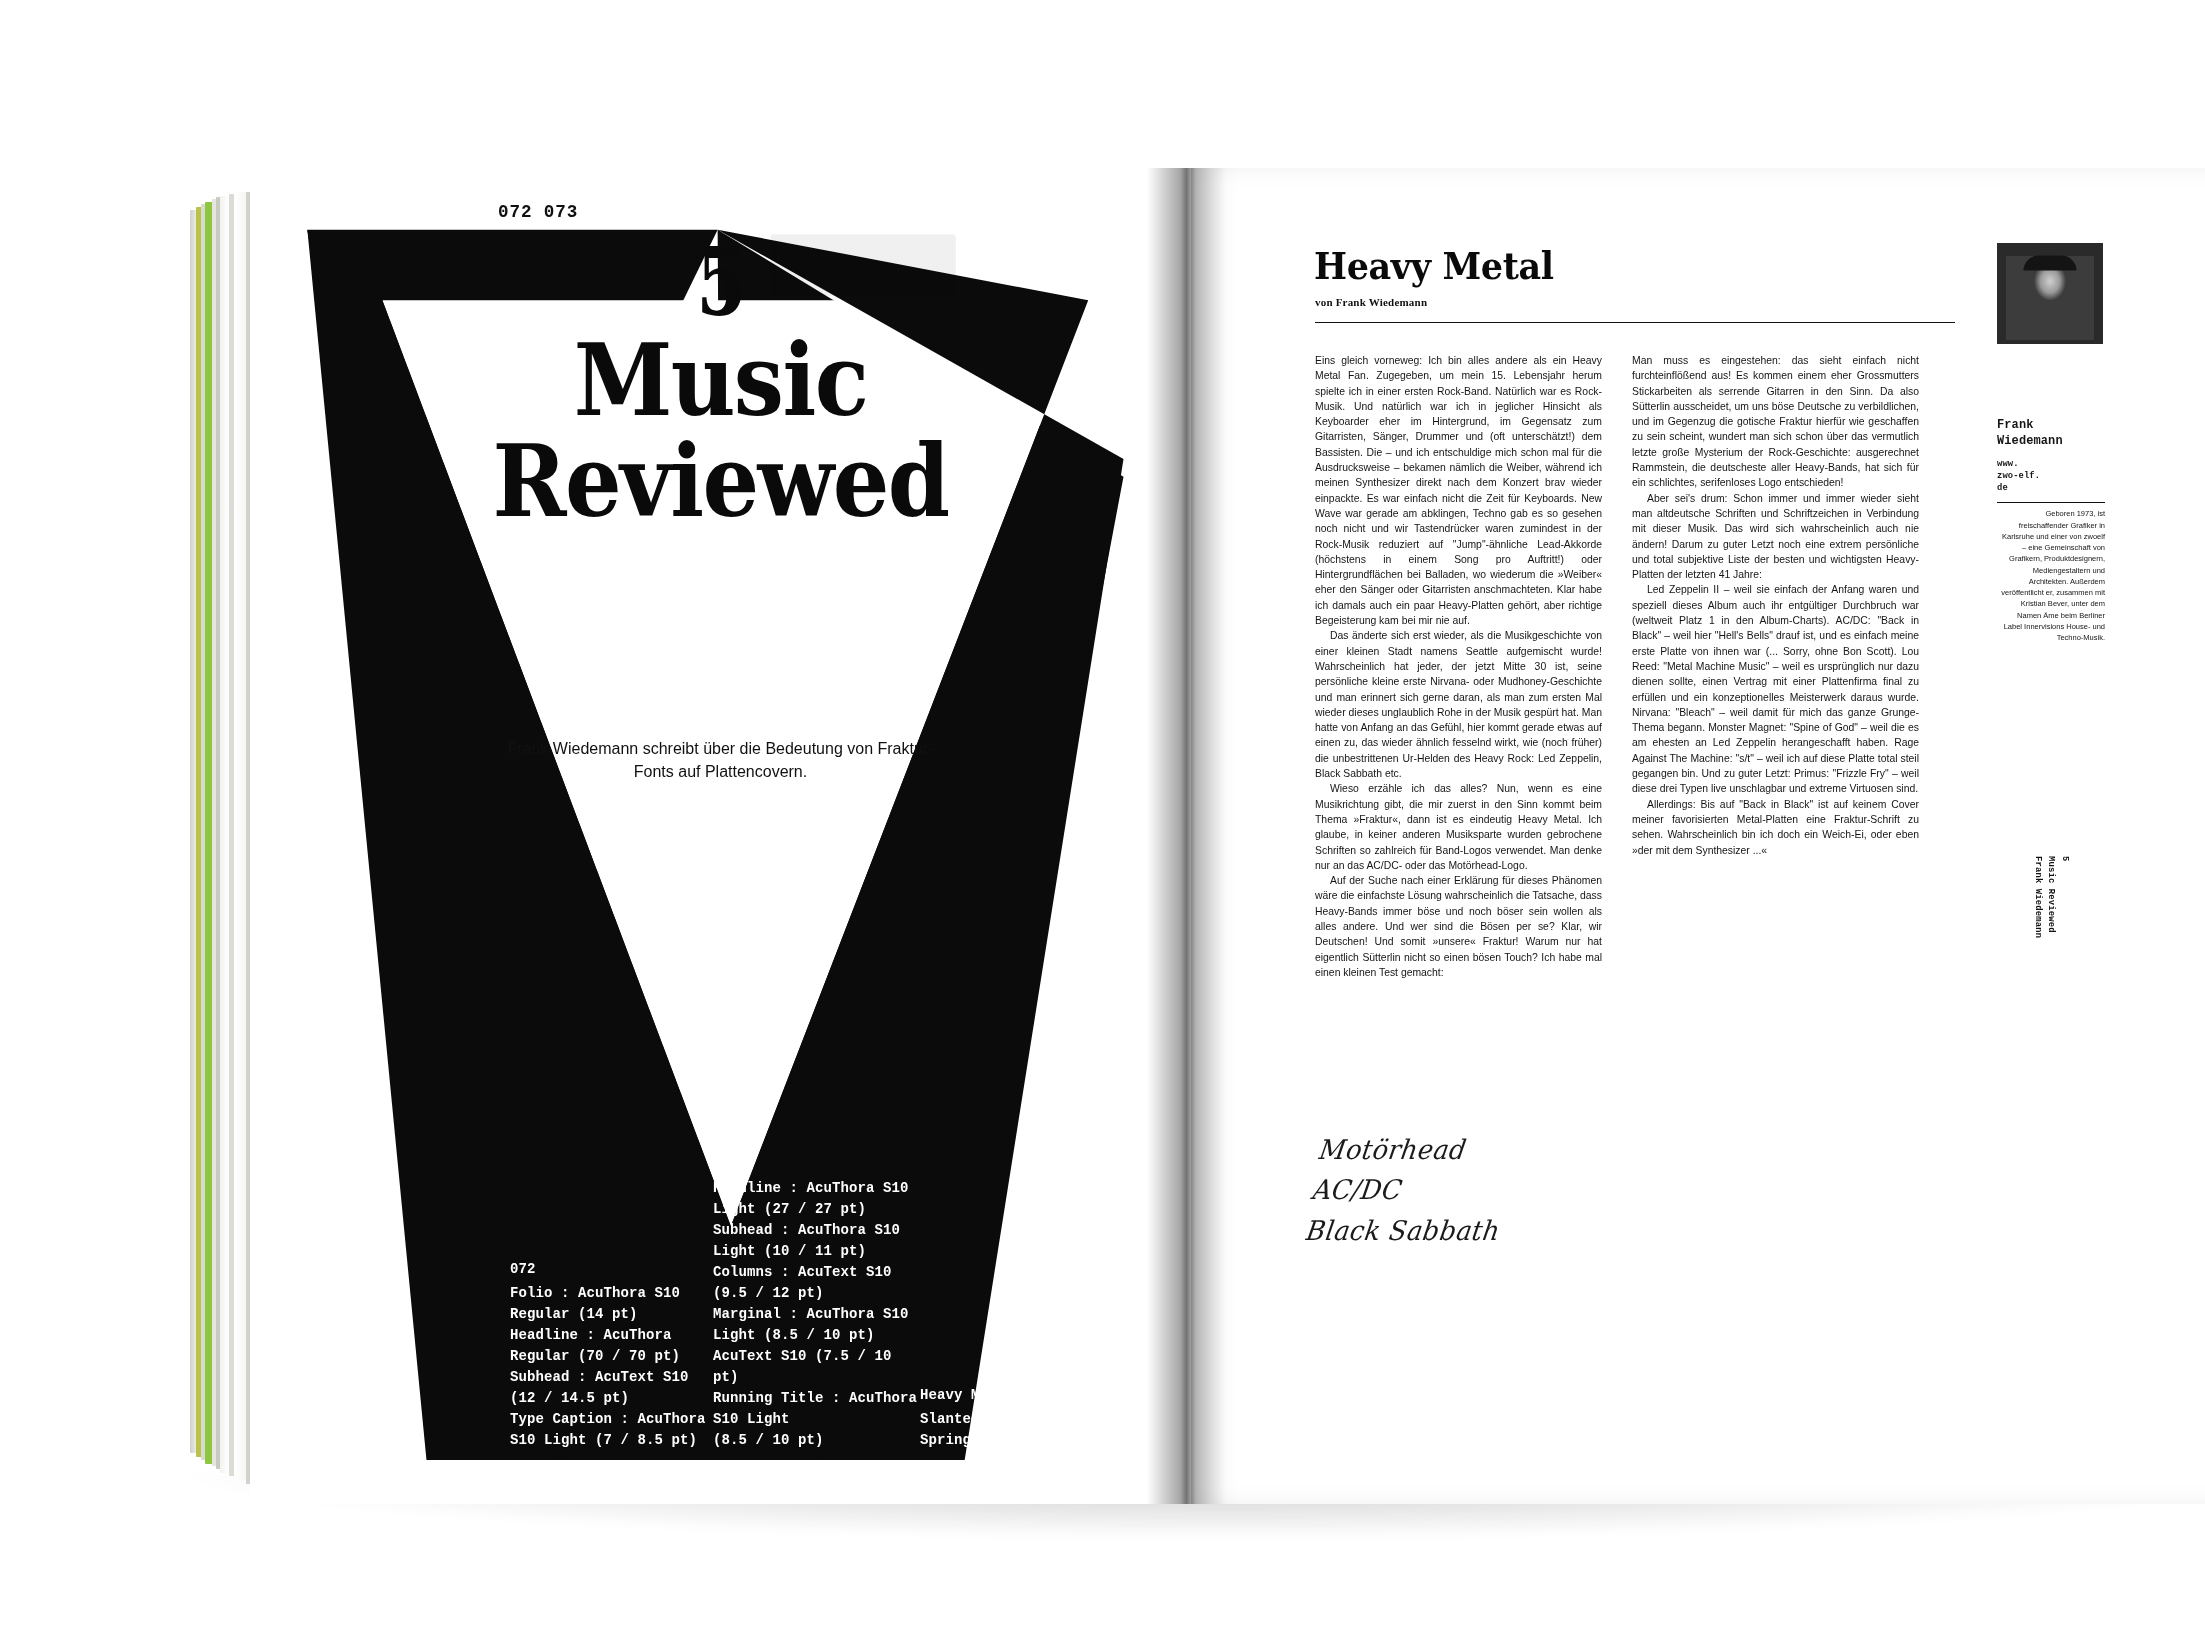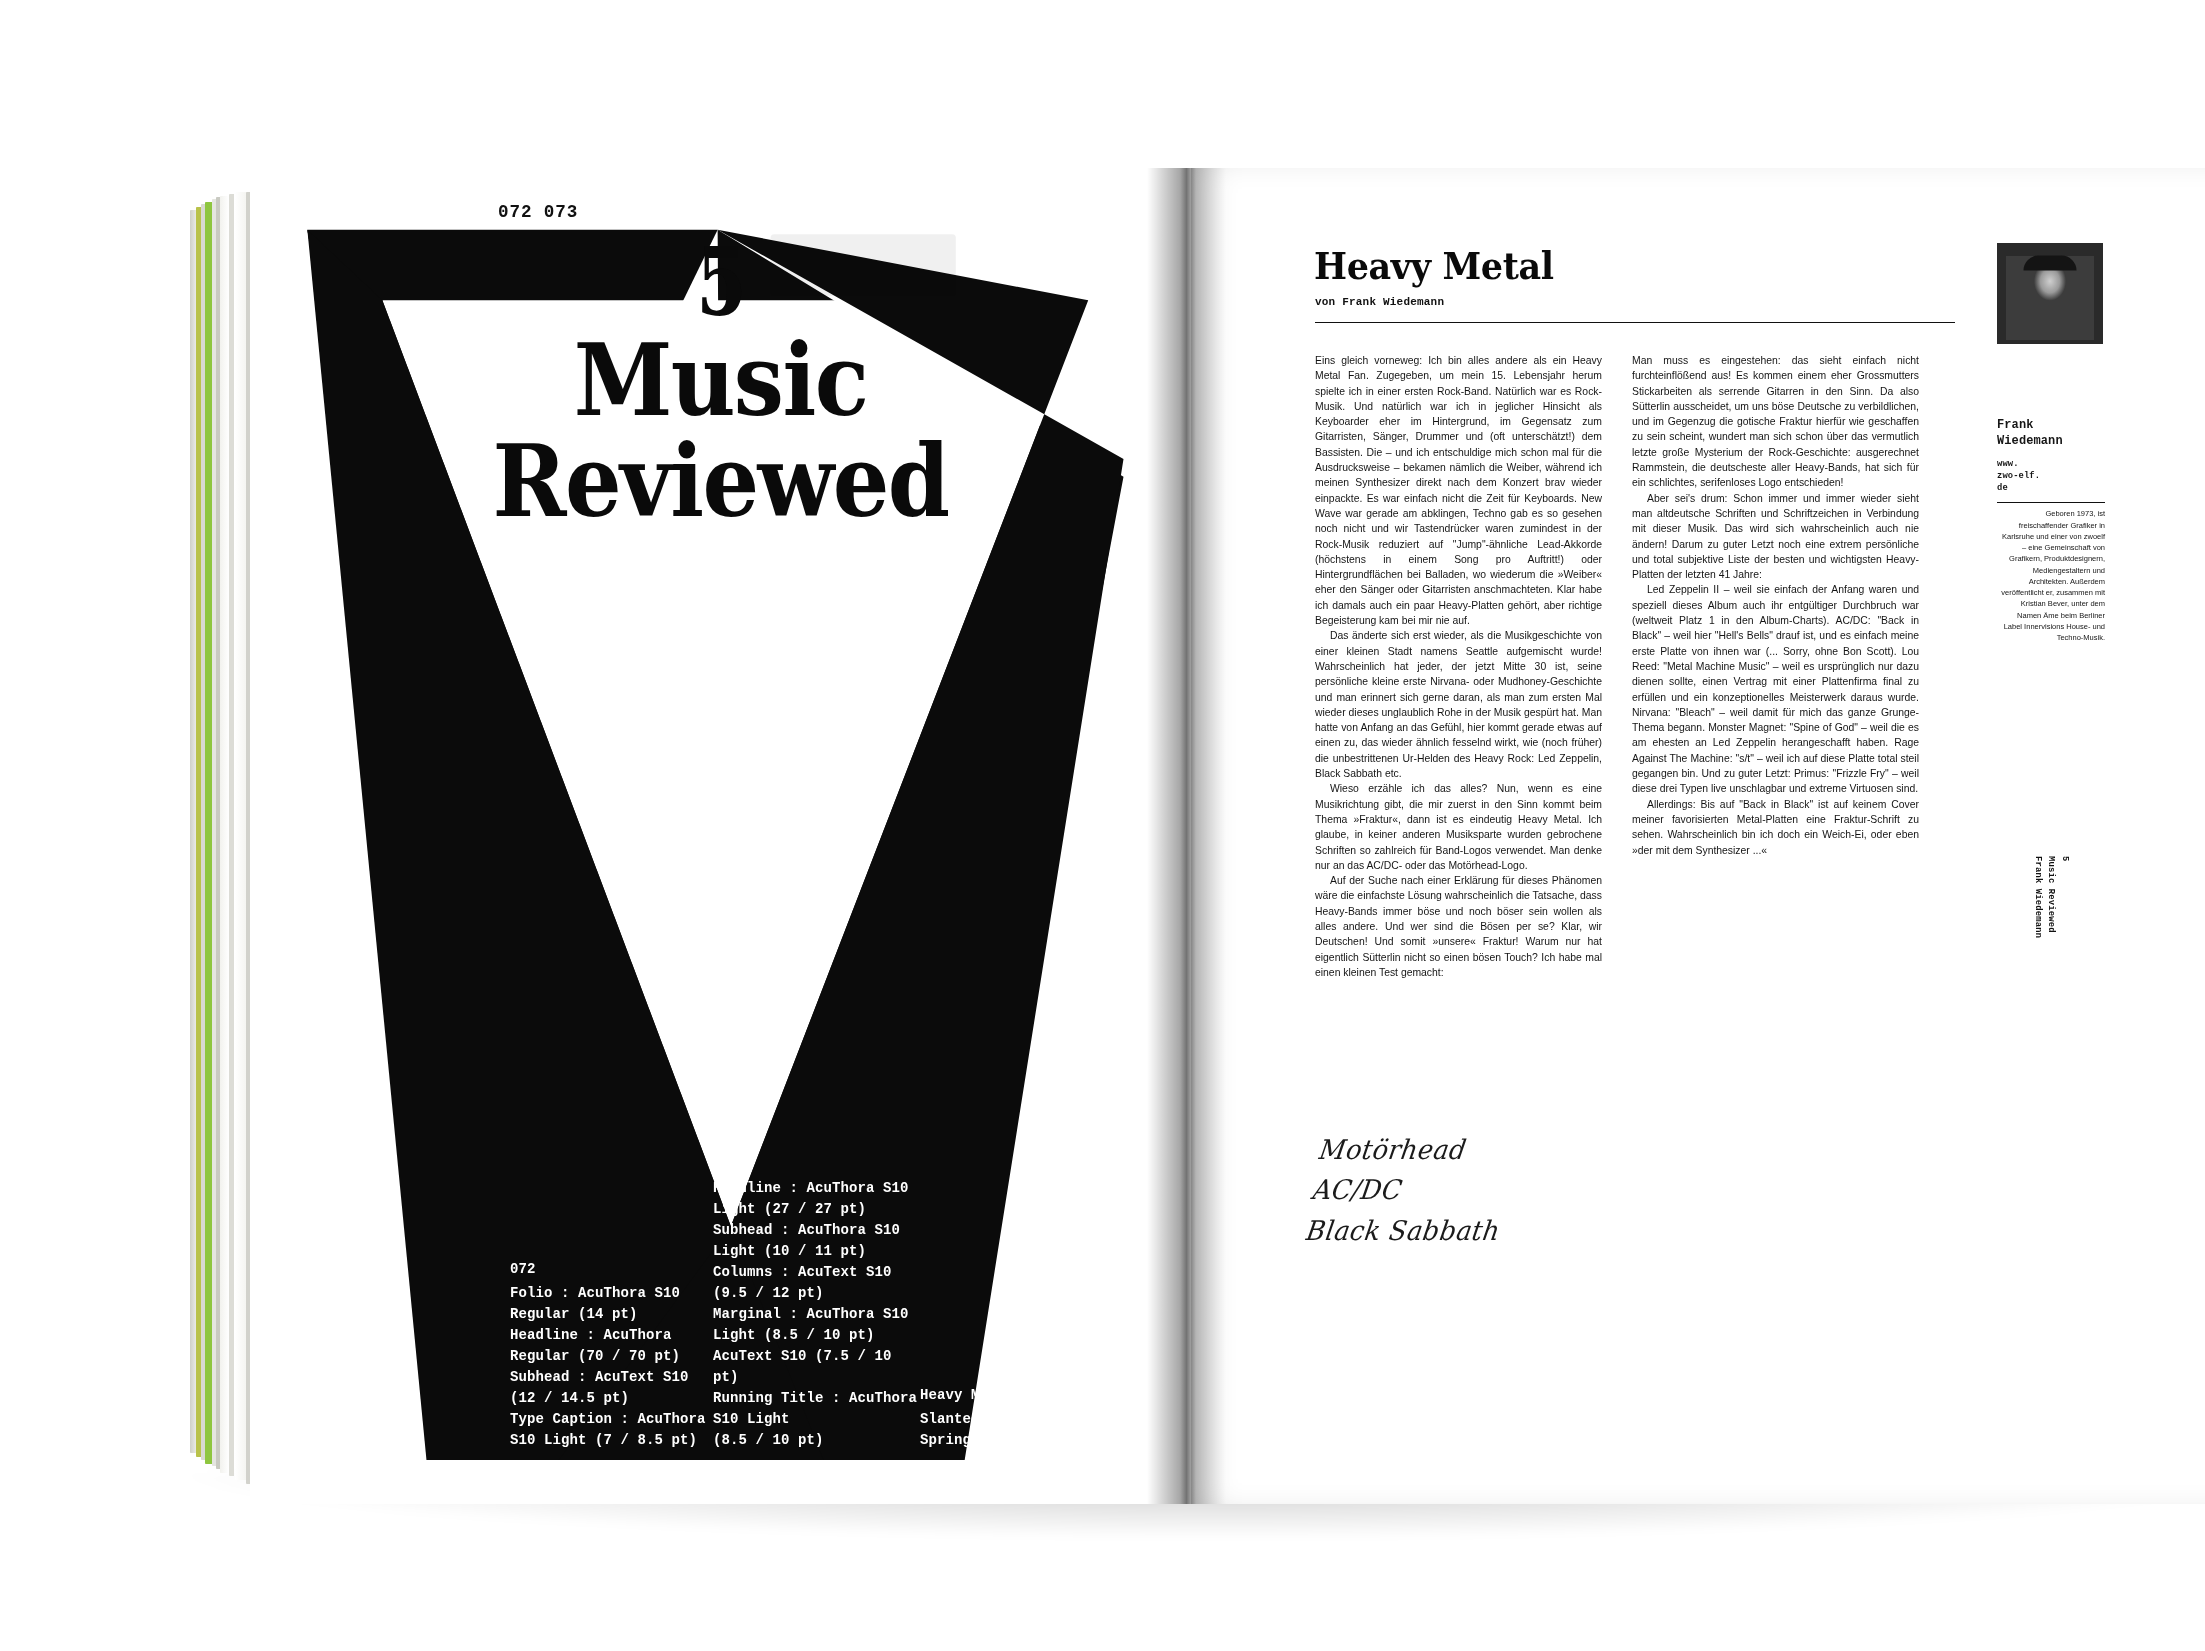--- a/index.html
+++ b/index.html
@@ -153,21 +153,21 @@
     font-weight: bold;
     font-size: 38px;
     letter-spacing: -0.4px;
     color: #0a0a0a;
     transform: scaleX(0.92);
     transform-origin: left center;
   }
   .r-byline {
     position: absolute;
     left: 124px; top: 128px;
-    font-family: Liberation Mono, monospace;
+    font-family: Liberation Serif, serif;
     font-size: 11px;
     font-weight: bold;
     color: #111;
     letter-spacing: 0.2px;
   }
   .r-rule {
     position: absolute;
     left: 124px; top: 154px;
     width: 640px; height: 0.9px;
     background: #111;
@@ -333,20 +333,21 @@
         </svg>
 
         <div class="folio">072 073</div>
 
         <div class="blackletter-block">
           <div class="bl-num">5</div>
           <div class="bl-line1">Music</div>
           <div class="bl-line2">Reviewed</div>
         </div>
 
+        <div class="subtitle">Frank Wiedemann schreibt über die Bedeutung von Fraktur-Fonts auf Plattencovern.</div>
 
         <div class="spec-wrap">
           <div class="spec-col c1">
             <span class="hd">072</span>
             <span>Folio : AcuThora S10 Regular (14 pt)</span><br>
             <span>Headline : AcuThora Regular (70 / 70 pt)</span><br>
             <span>Subhead : AcuText S10 (12 / 14.5 pt)</span><br>
             <span>Type Caption : AcuThora S10 Light (7 / 8.5 pt)</span>
           </div>
           <div class="spec-col c2">

